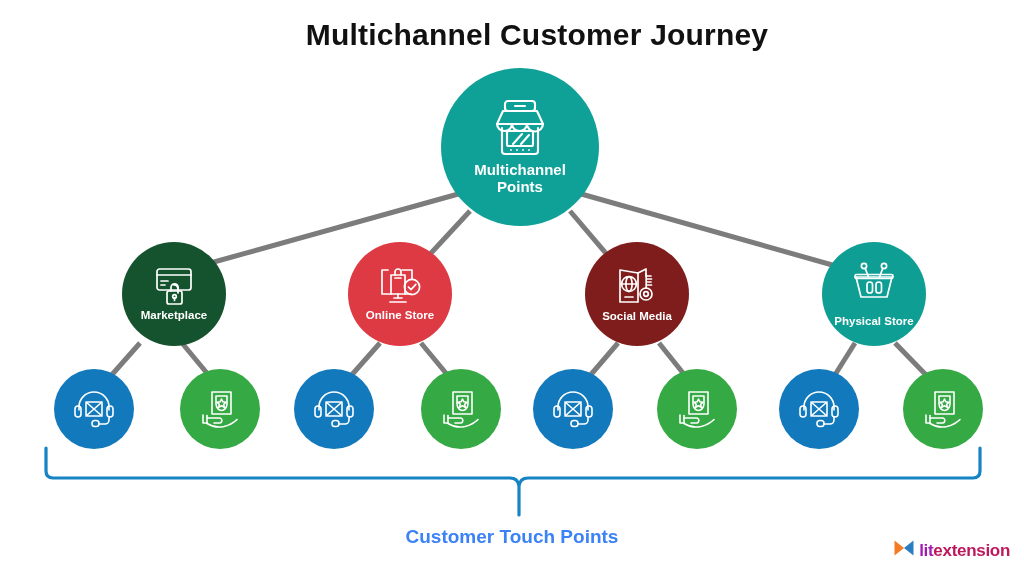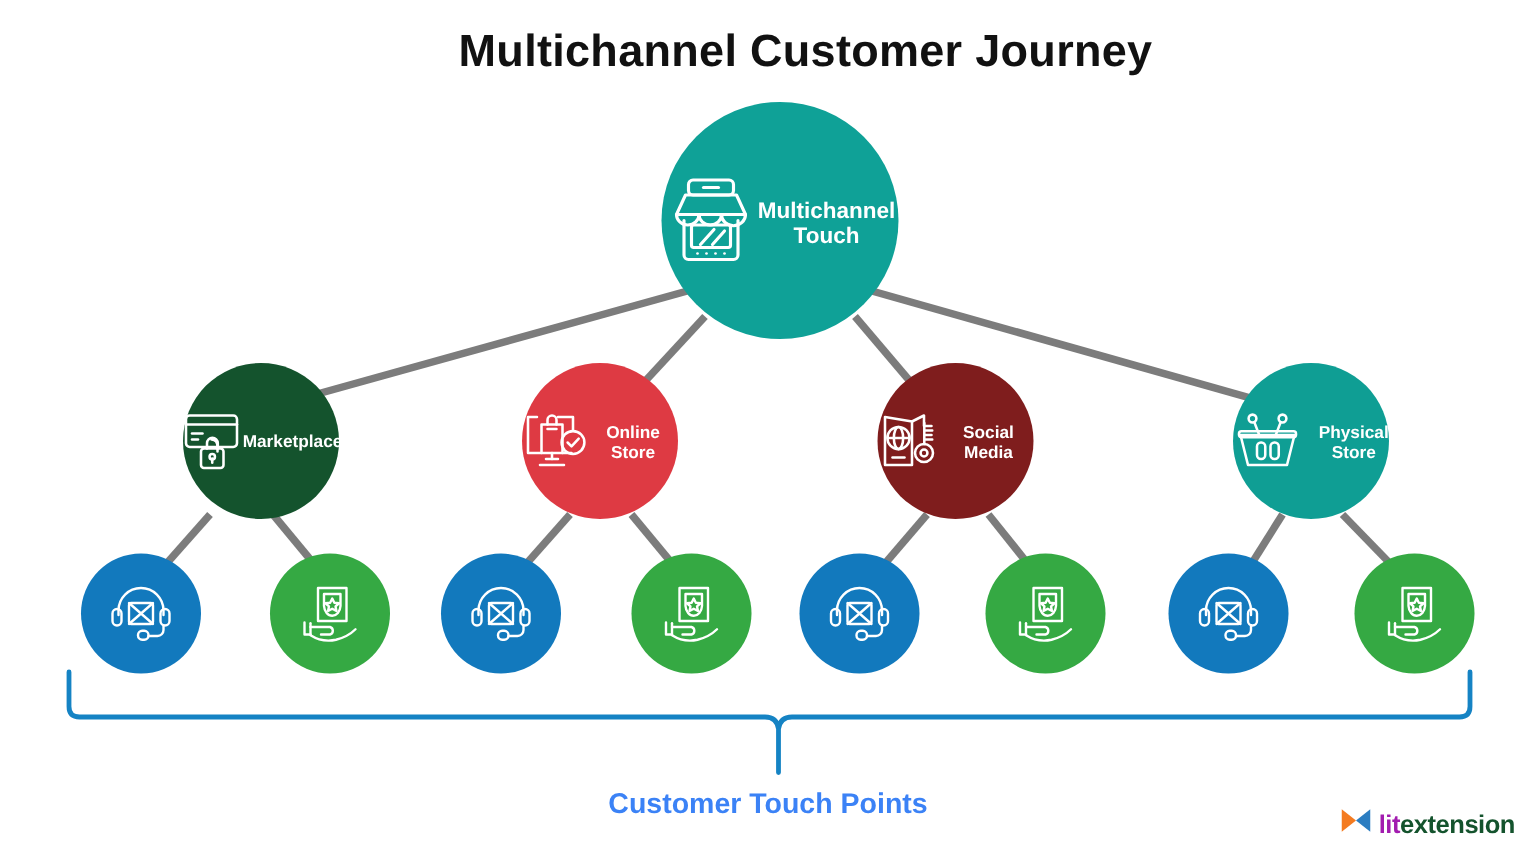--- a/index.html
+++ b/index.html
@@ -37,21 +37,21 @@
     color: #111111;
     letter-spacing: 0.2px;
     margin-left: 25px;
   }
 
   
   .node {
     position: absolute;
     border-radius: 50%;
     display: flex;
-    flex-direction: row;
+    flex-direction: column;
     align-items: center;
     justify-content: center;
     box-sizing: border-box;
   }
   .node-icon {
     display: block;
     line-height: 0;
   }
   .node-label {
     color: #ffffff;
@@ -110,21 +110,21 @@
     align-items: center;
     gap: 4px;
   }
   .logo-text {
     font-size: 17px;
     font-weight: bold;
     letter-spacing: -0.3px;
     line-height: 1;
   }
   .logo-text .lit { color: #a21caf; }
-  .logo-text .ext { color: #14532d; text-align: center; }
+  .logo-text .ext { color: #be185d; text-align: center; }
 </style>
 </head>
 <body>
 
 <div id="canvas">
 
   <svg id="diagram-svg" viewBox="0 0 1024 576">
     <g stroke="#7c7c7c" stroke-width="5" stroke-linecap="butt">
       <line x1="487" y1="186" x2="178" y2="272"></line>
       <line x1="470" y1="211" x2="420" y2="265"></line>
@@ -169,21 +169,21 @@
         <line x1="24" y1="45" x2="33" y2="35"></line>
         <line x1="32" y1="45" x2="40" y2="36"></line>
         <circle cx="22" cy="51" r="0.9" fill="#ffffff" stroke="none"></circle>
         <circle cx="28" cy="51" r="0.9" fill="#ffffff" stroke="none"></circle>
         <circle cx="34" cy="51" r="0.9" fill="#ffffff" stroke="none"></circle>
         <circle cx="40" cy="51" r="0.9" fill="#ffffff" stroke="none"></circle>
       </svg>
     </span>
     <div class="node-label">
       <span>Multichannel</span><br>
-      <span>Touch</span>
+      <span>Points</span>
     </div>
   </div>
 
   <div class="node node-channel" style="background:#14532d; left:122px; top:242px;align-items:center;">
     <span class="node-icon">
       <svg width="42" height="40" viewBox="0 0 42 40" fill="none" stroke="#ffffff" stroke-width="1.7" stroke-linecap="round" stroke-linejoin="round">
         <rect x="4" y="3" width="34" height="21" rx="2.5"></rect>
         <line x1="4" y1="9" x2="38" y2="9"></line>
         <line x1="8" y1="15" x2="15" y2="15"></line>
         <line x1="8" y1="19" x2="12" y2="19"></line>

